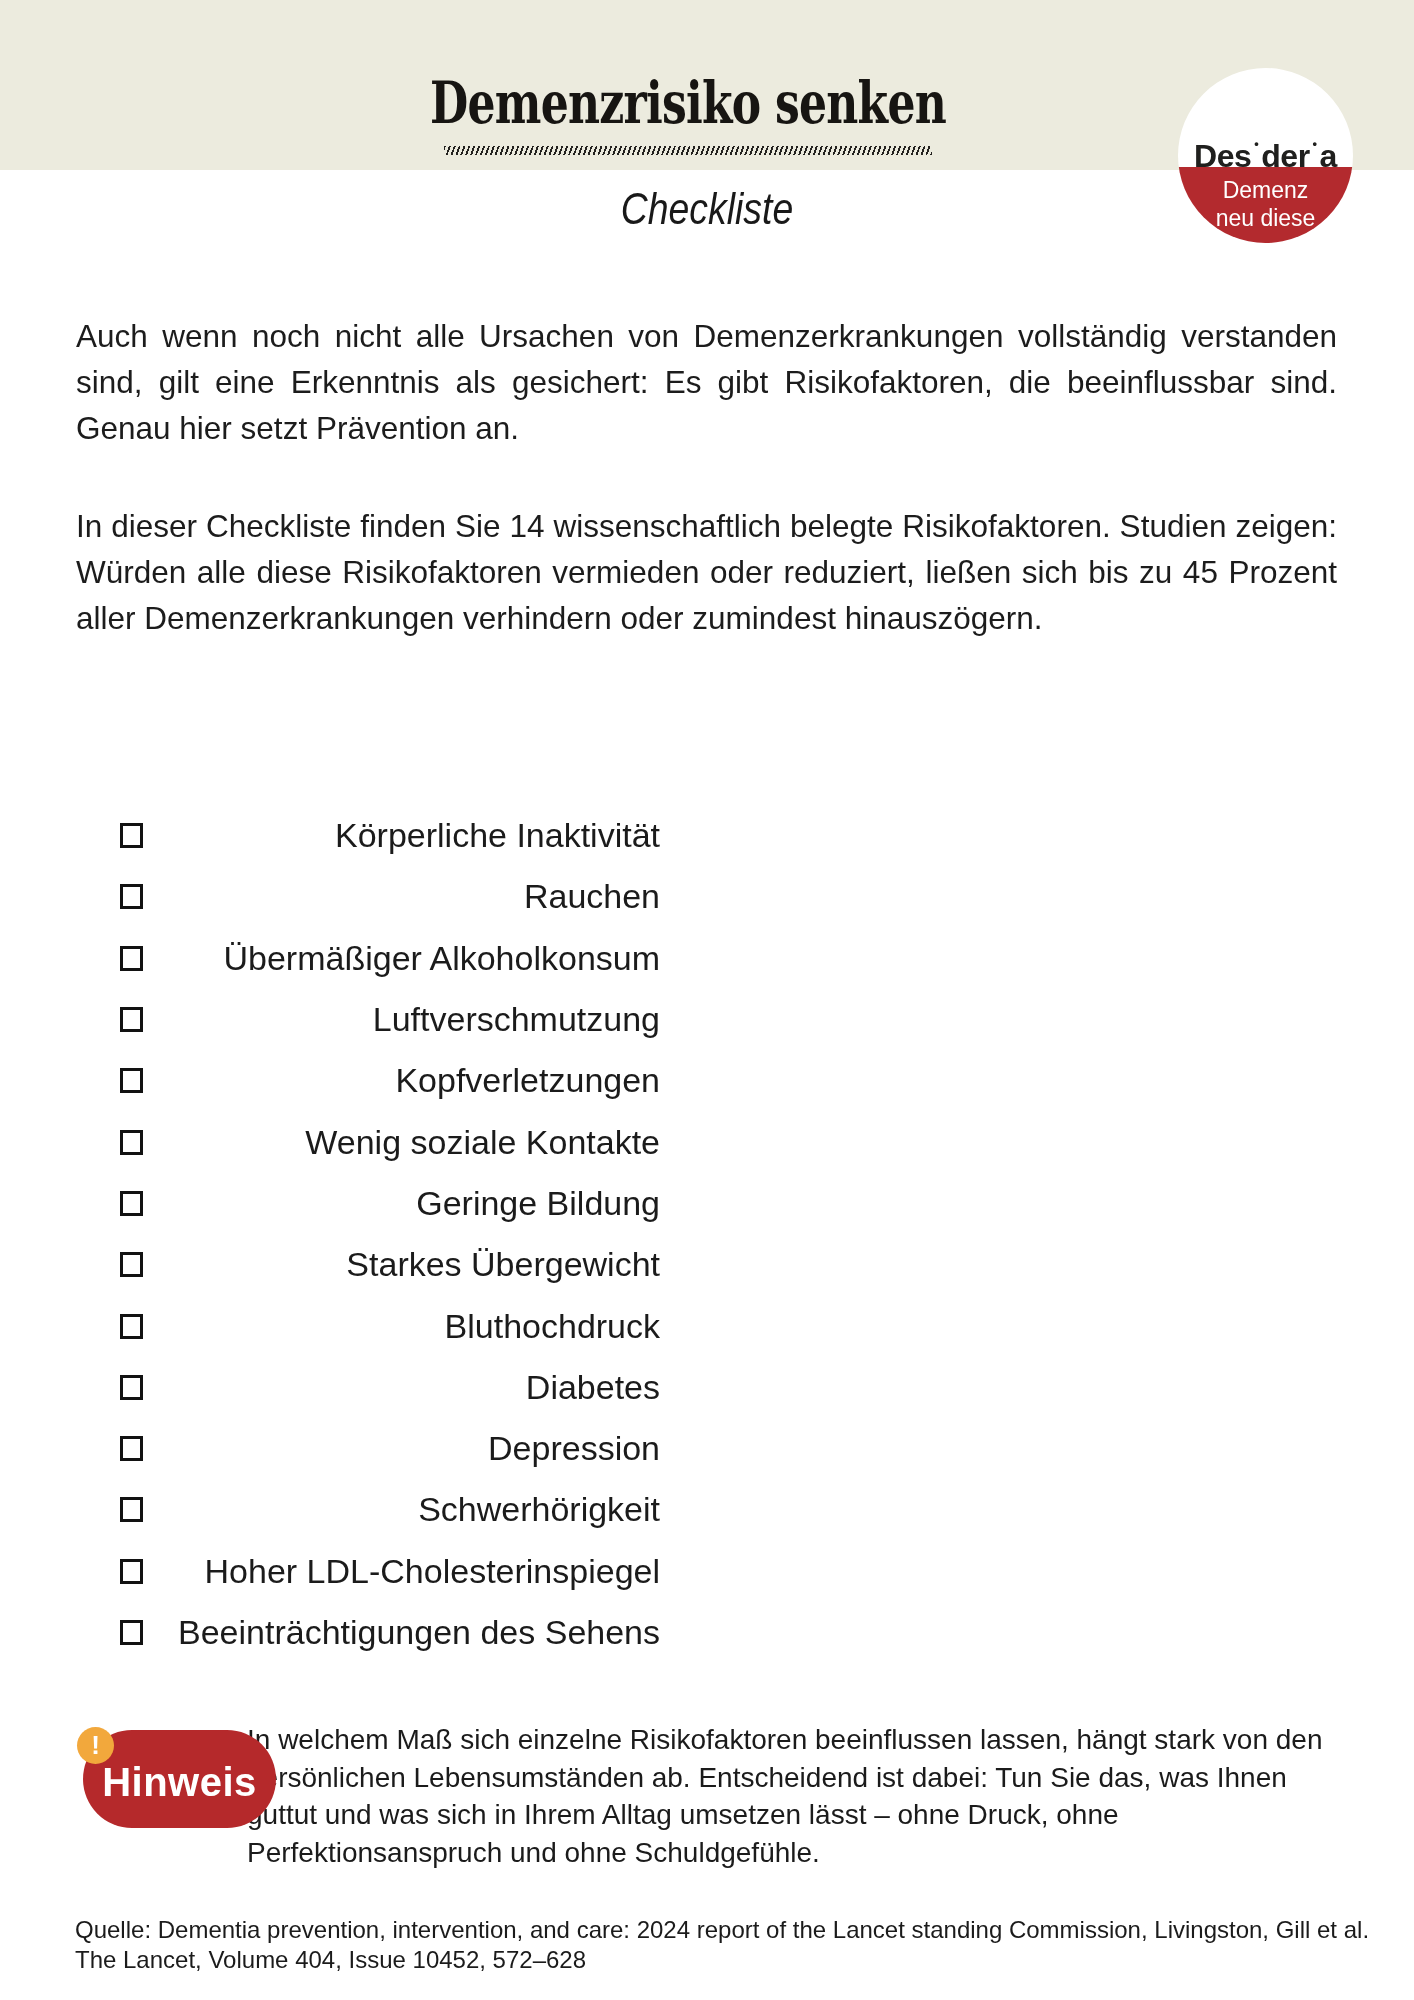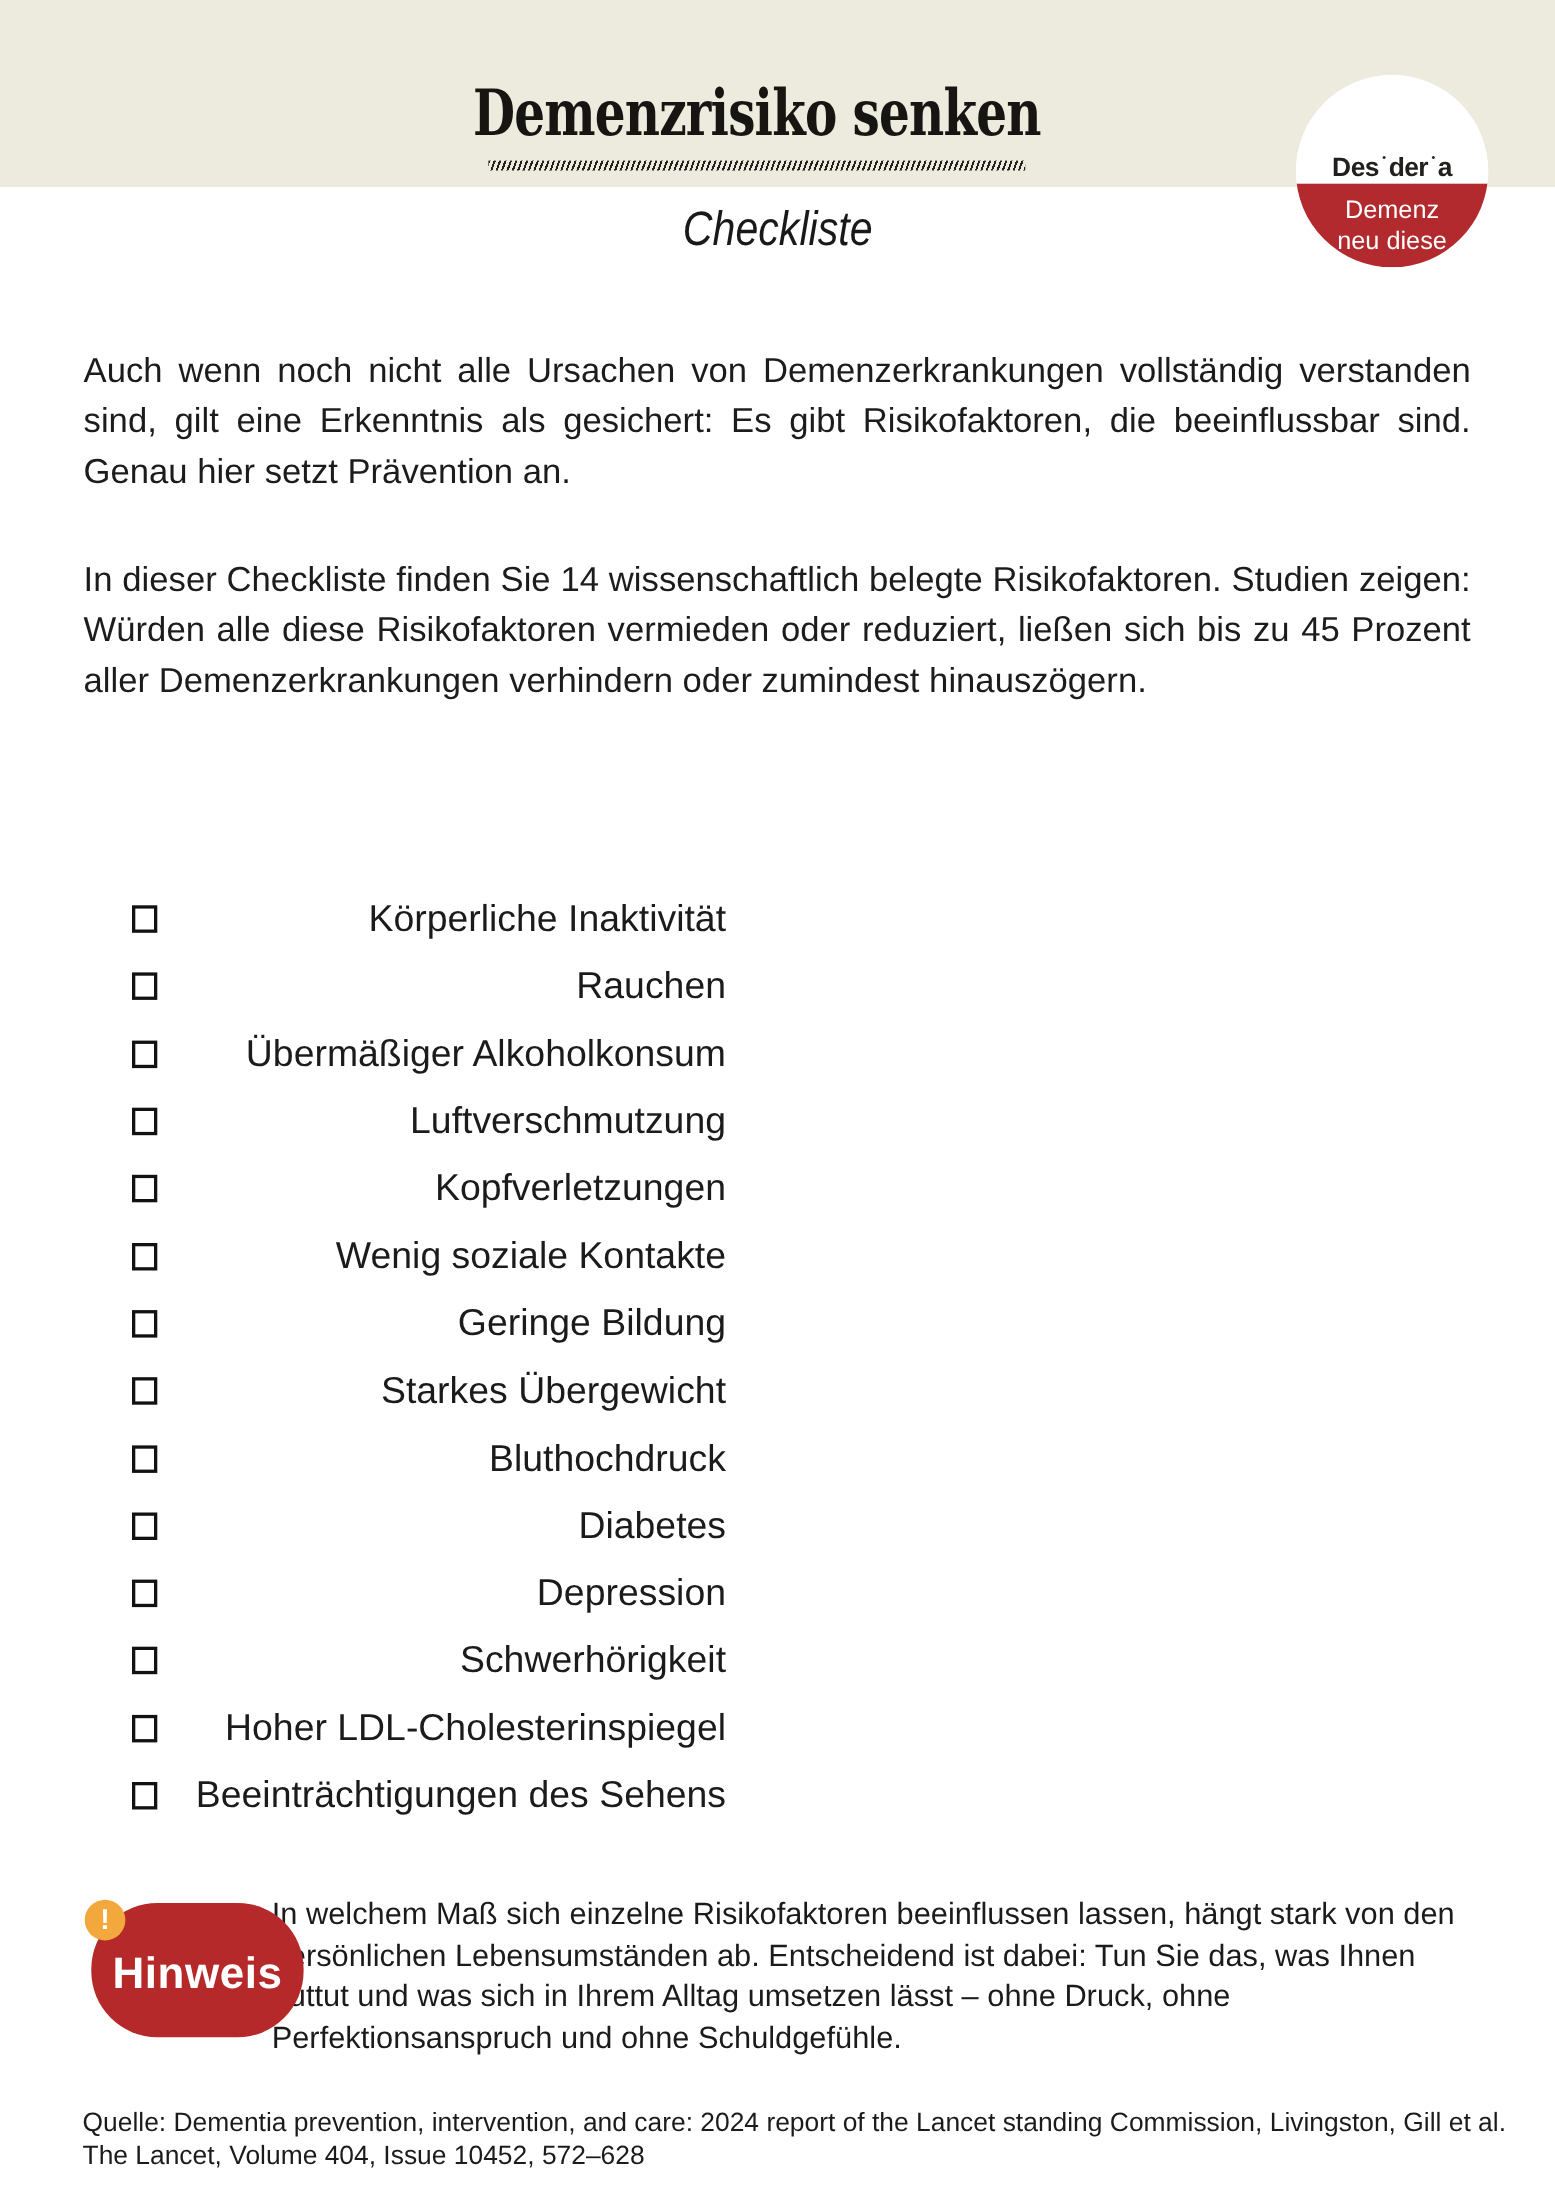--- a/index.html
+++ b/index.html
@@ -69,21 +69,21 @@
     position: absolute;
     left: 0; right: 0; top: 99px; bottom: 0;
     background: #B32A2E;
   }
   .logo-brand {
     position: absolute;
     left: 0; top: 56px;
     width: 100%;
     text-align: center;
     font-weight: 700;
-    font-size: 24px;
+    font-size: 32px;
     line-height: 40px;
     letter-spacing: -0.5px;
     color: #20201e;
     white-space: nowrap;
   }
   .brand-dot {
     display: inline-block;
     font-size: 0.40em;
     vertical-align: 1.45em;
     margin: 0 3px;
@@ -141,21 +141,21 @@
   .check-label {
     font-size: 34px;
     color: #1b1b1b;
     white-space: nowrap;
   }
 
   
   .hint-badge {
     position: absolute;
     left: 83px; top: 1730px;
-    width: 193px; height: 122px;
+    width: 193px; height: 98px;
     border-radius: 60px;
     background: #B5292B;
     display: flex;
     align-items: center;
     justify-content: center;
     z-index: 1;
   }
   .hint-badge-label {
     color: #ffffff;
     font-weight: 700;

